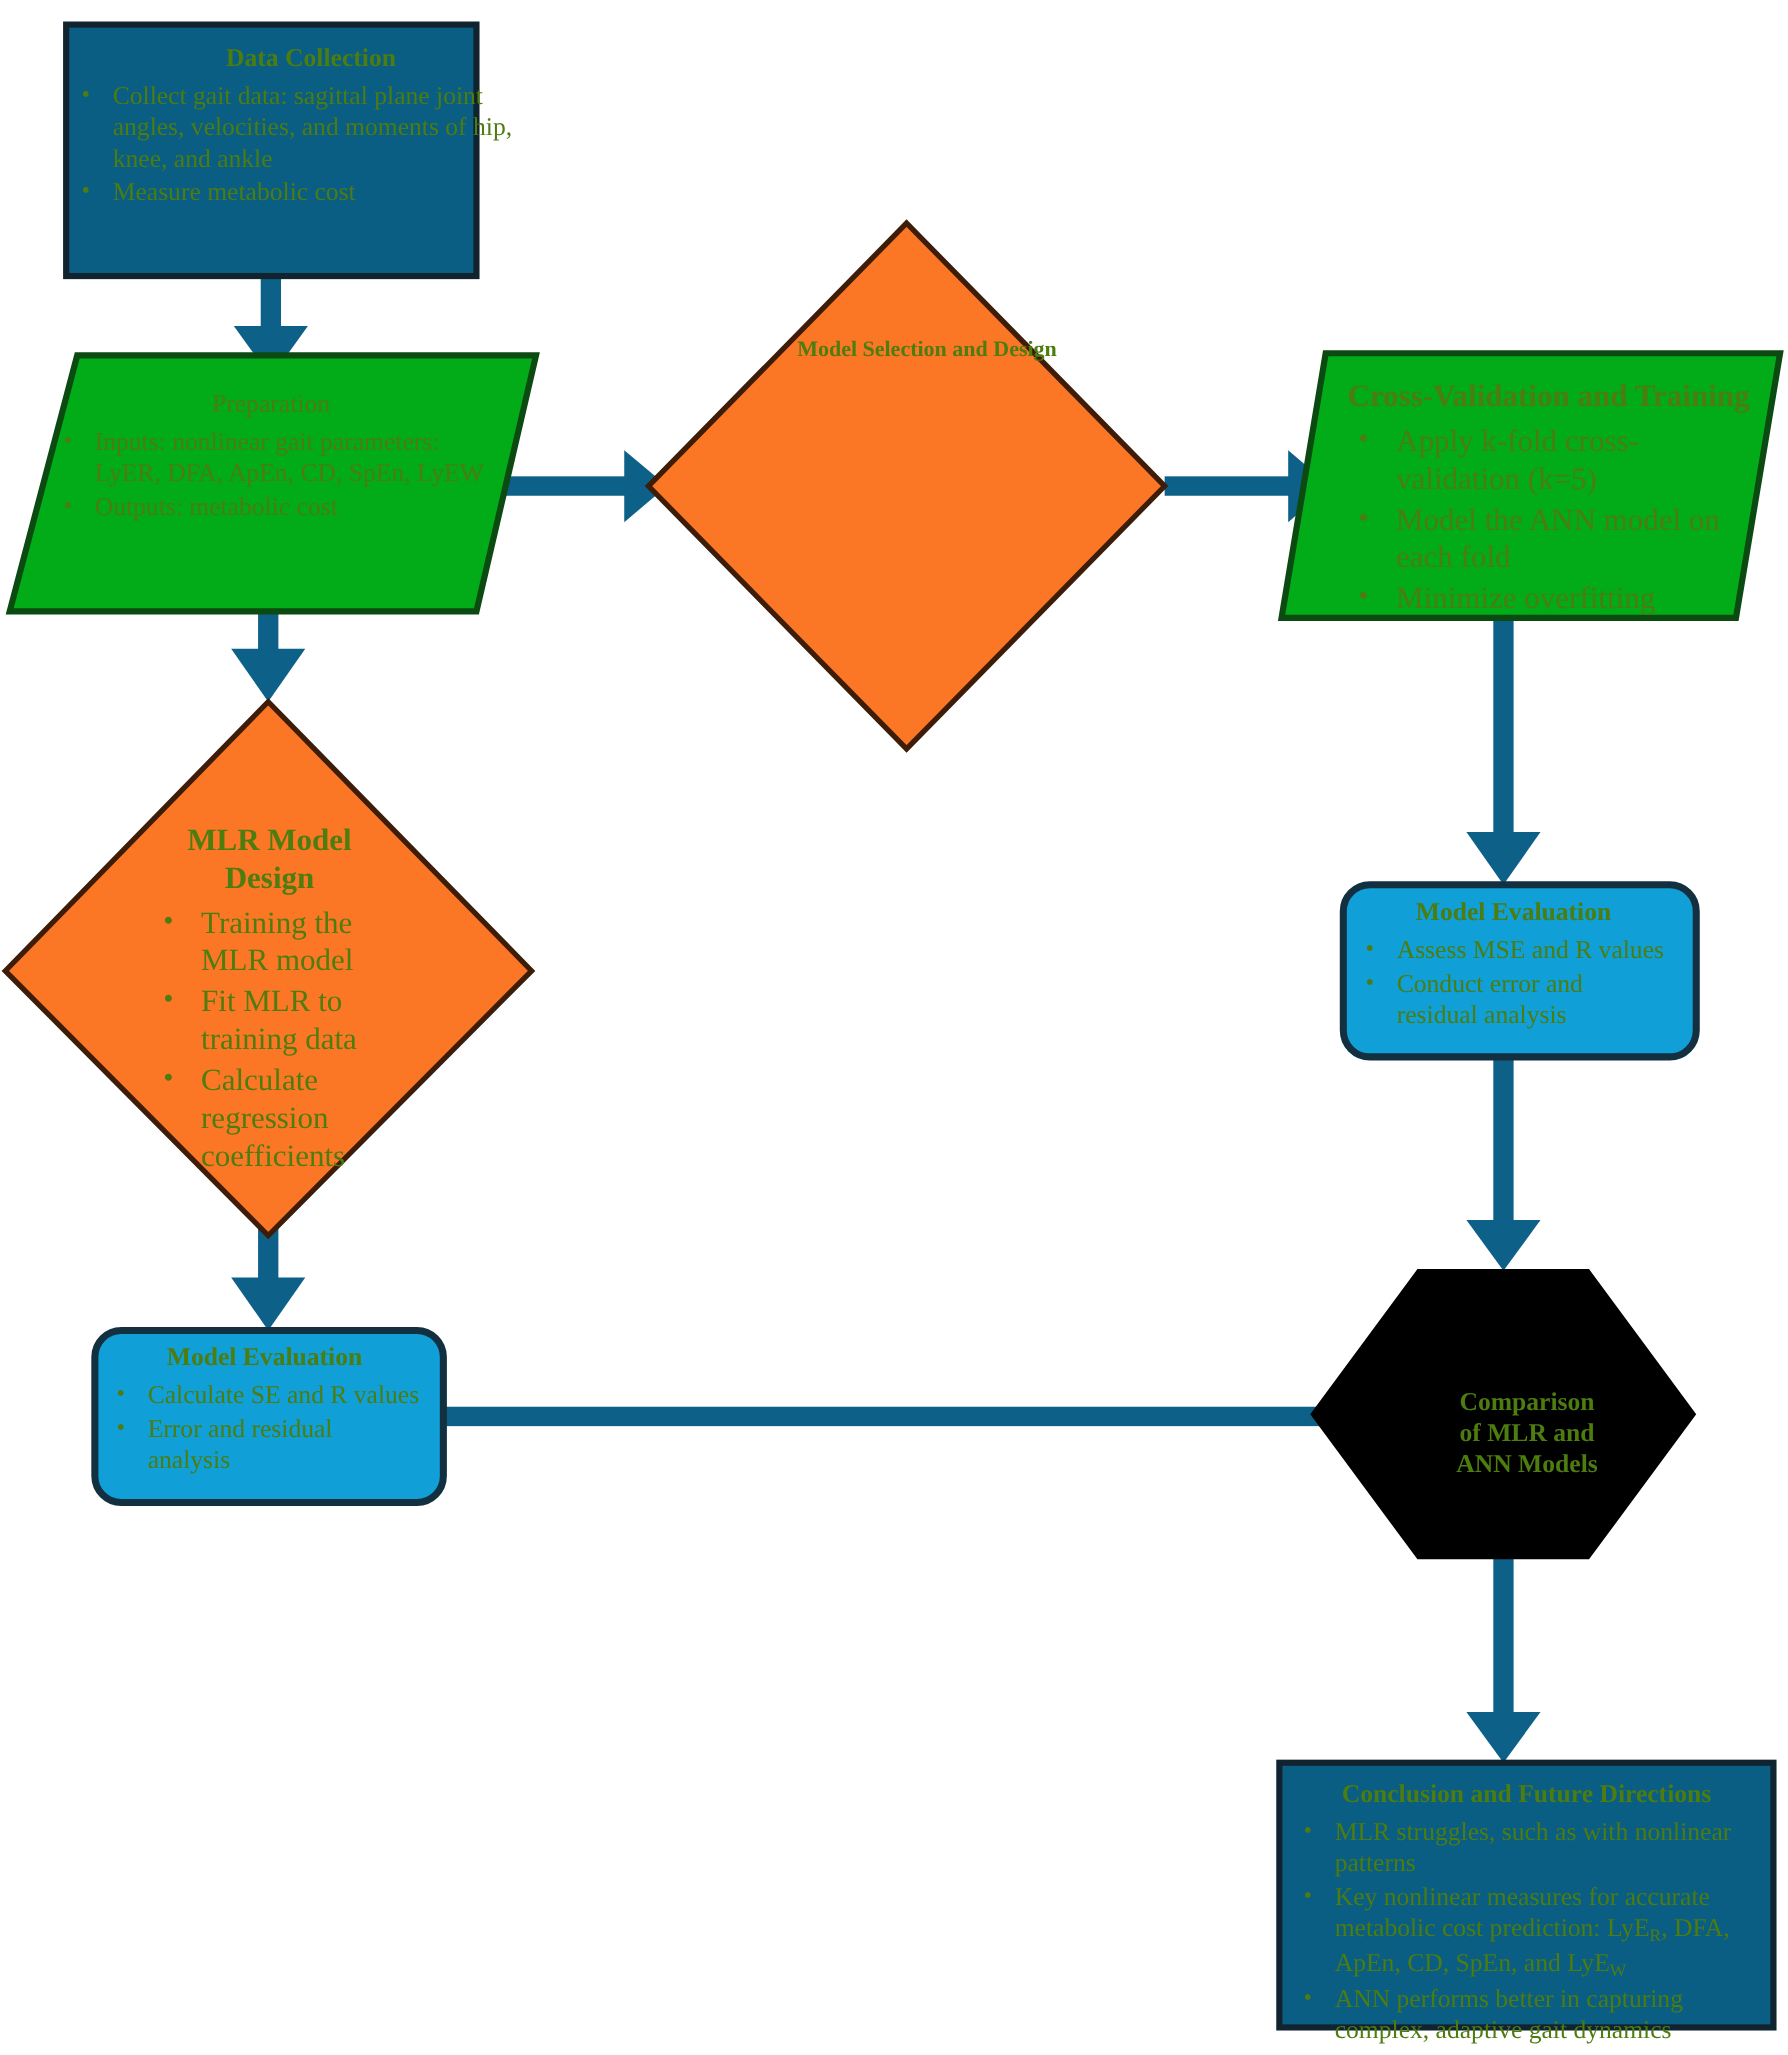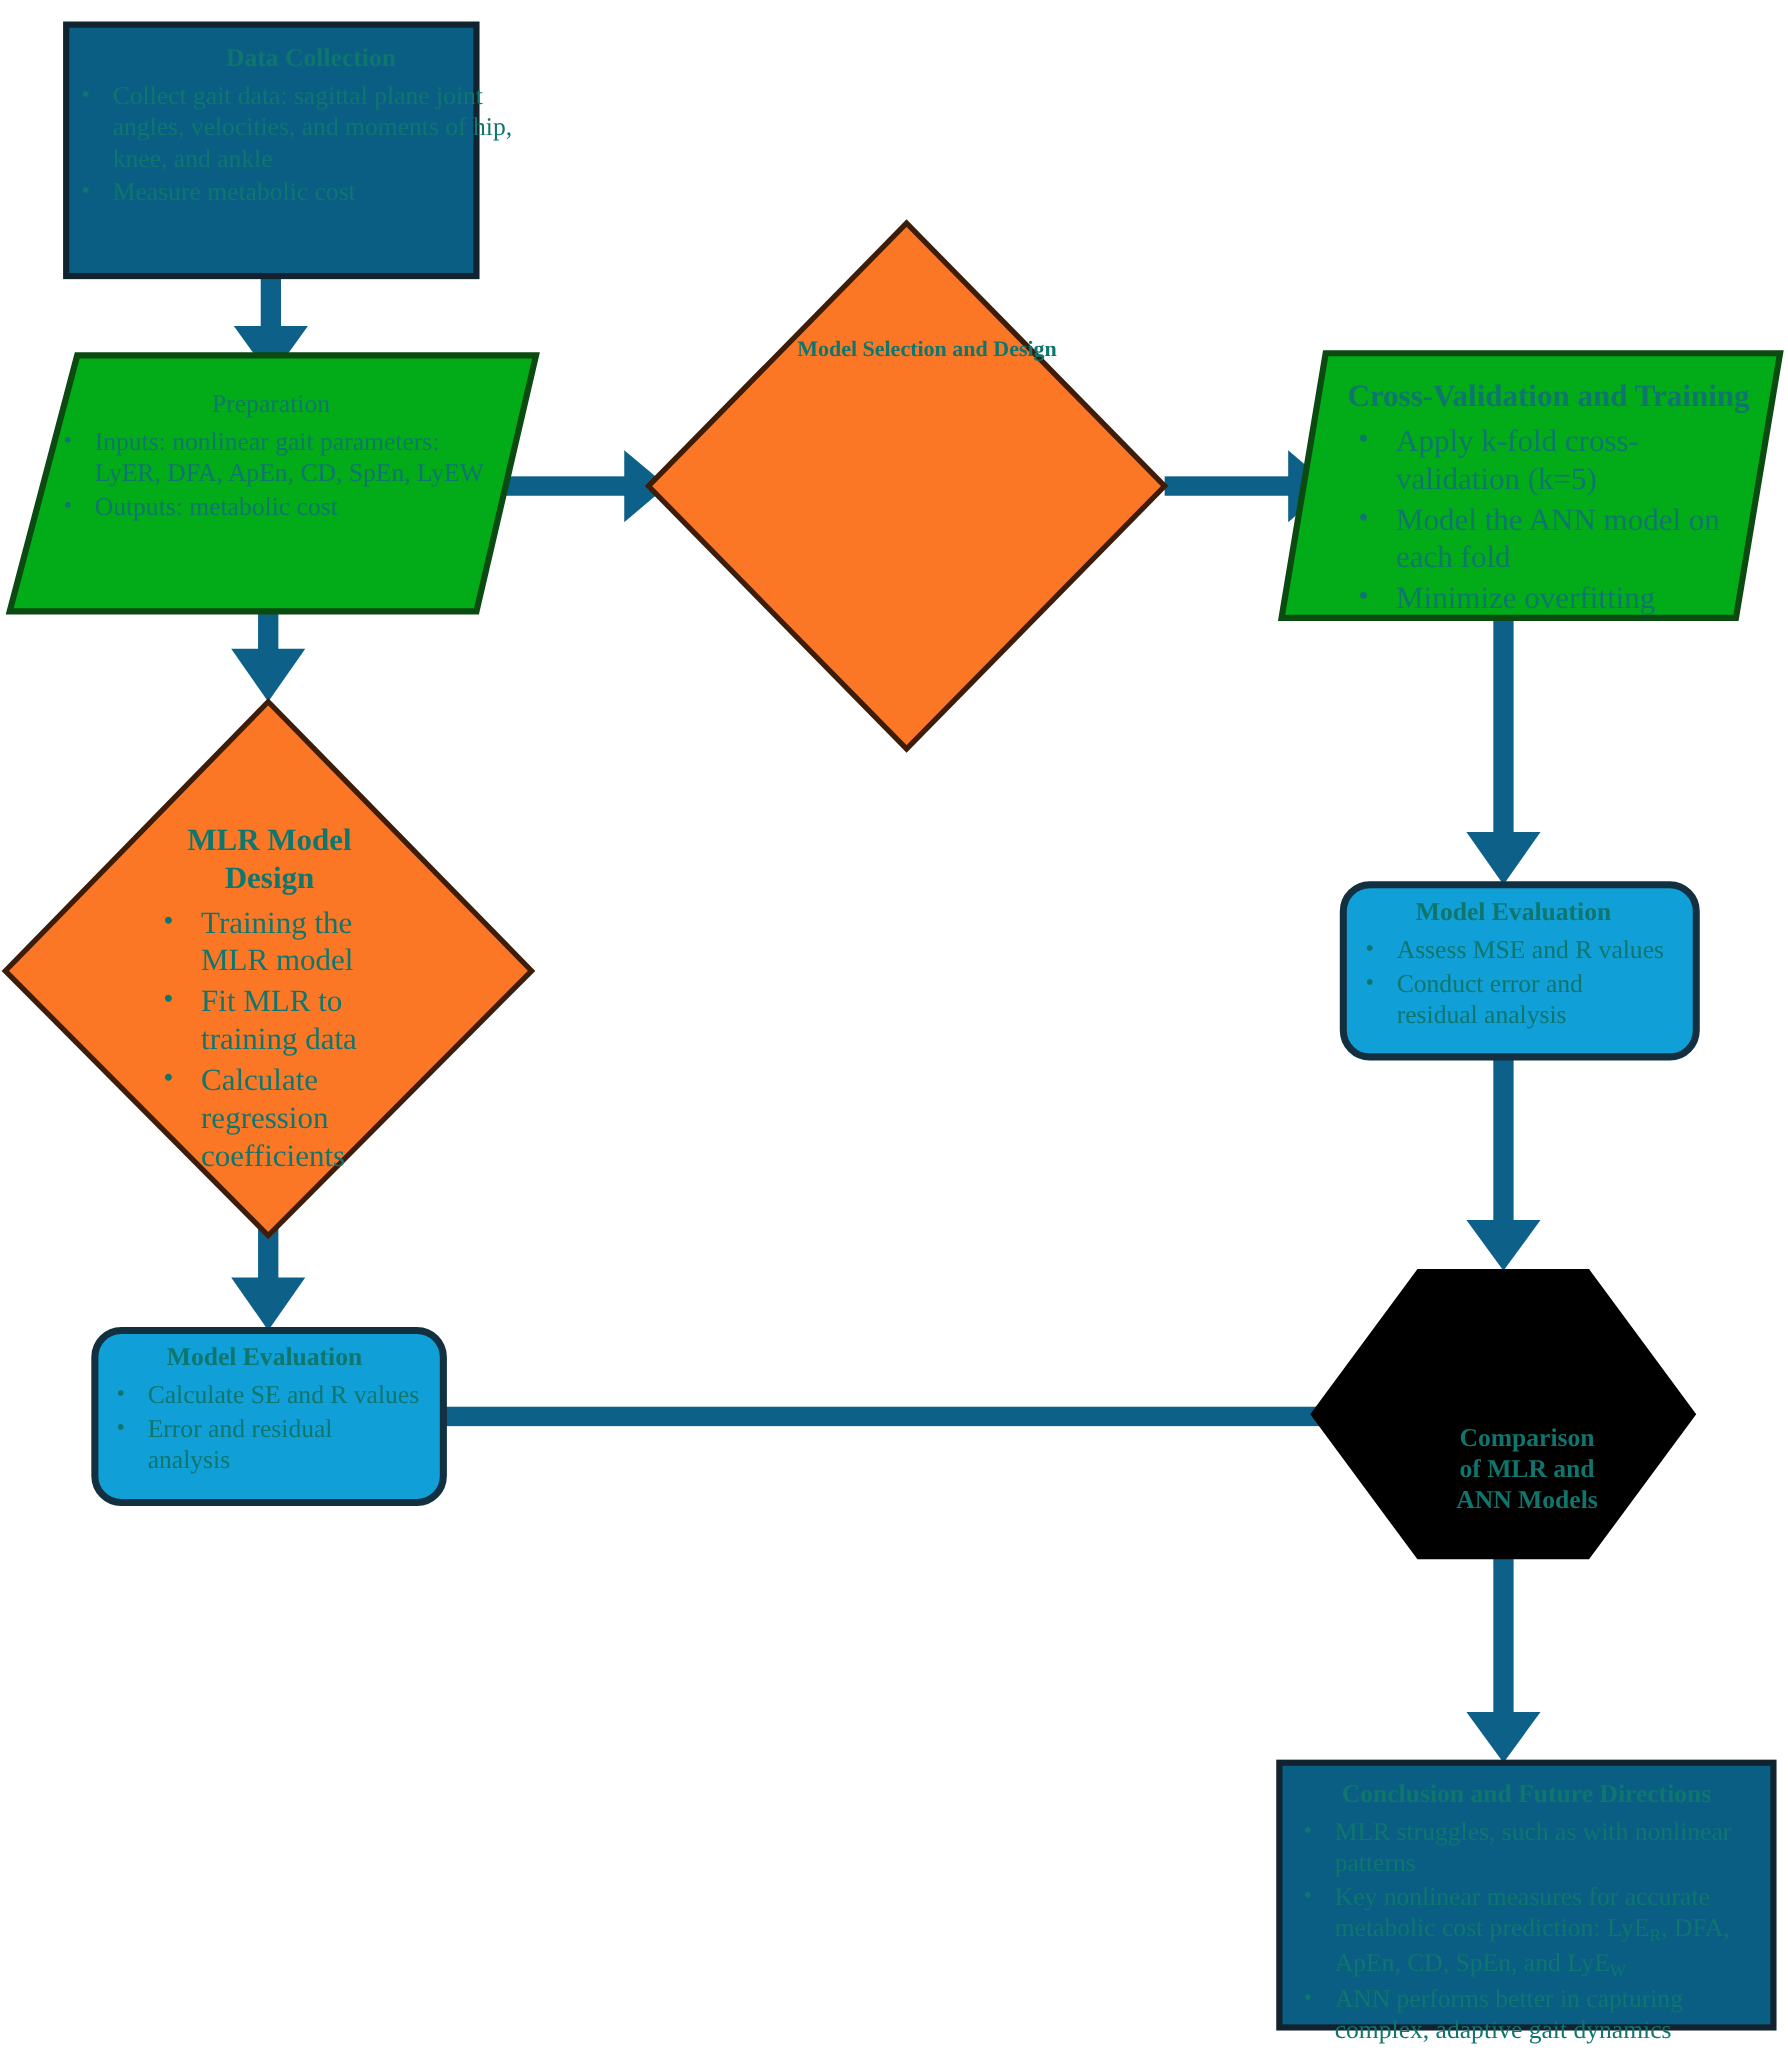--- a/index.html
+++ b/index.html
@@ -24,21 +24,21 @@
     position: absolute;
     top: 0;
     left: 0;
     width: 1788px;
     height: 2056px;
     display: block;
   }
   .node-text {
     position: absolute;
     box-sizing: border-box;
-    color: #0f766e;
+    color: #4d7c0f;
     line-height: 1.22;
     text-rendering: geometricPrecision;
   }
   .node-title {
     display: block;
     font-weight: bold;
     text-align: center;
     margin: 0 0 0.9px 0;
   }
   ul.bullets {
@@ -54,21 +54,20 @@
   ul.bullets > li::before {
     content: "\2022";
     position: absolute;
     left: 0.35em;
     top: 0;
     font-size: 0.95em;
   }
   .plain-center {
     text-align: center;
     font-weight: bold;
-    margin-top: 36px;
   }
   sub { font-size: 0.68em; vertical-align: -0.28em; }
 
   
   #txt-data-collection   { left: 66px;  top: 42px;   width: 490px; font-size: 25.6px; }
   #txt-preparation       { left: 48px;  top: 388px;  width: 446px; font-size: 25.6px; }
   #txt-model-selection   { left: 790px; top: 336px;  width: 274px;  font-size: 22px; }
   #txt-cross-validation  { left: 1341px; top: 377px;  width: 415px;  font-size: 31px; }
   #txt-mlr-design        { left: 146px;  top: 821px; width: 247px;  font-size: 31px; }
   #txt-eval-ann          { left: 1350px; top: 896px; width: 327px;  font-size: 25.6px; }

